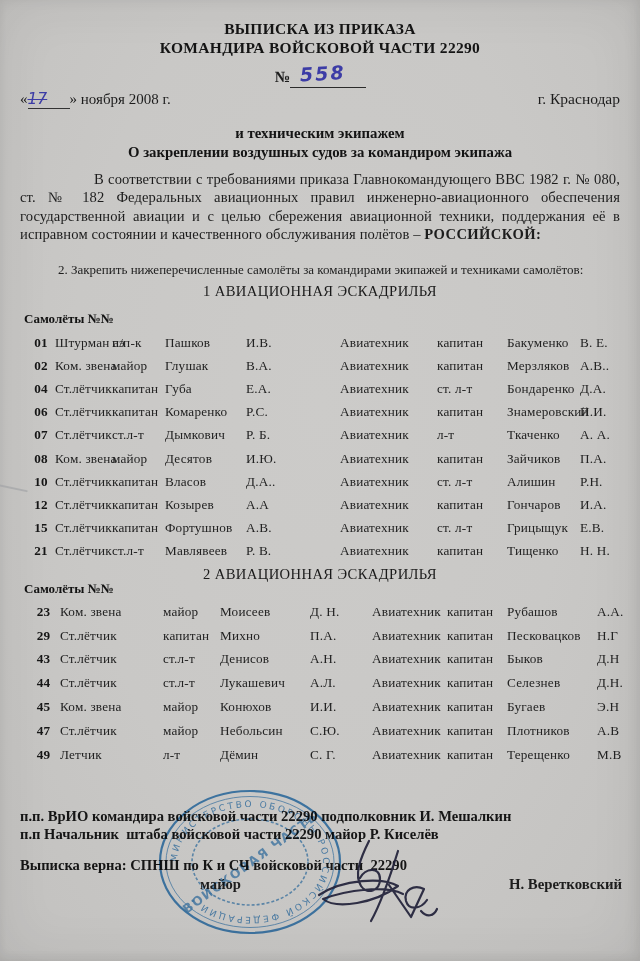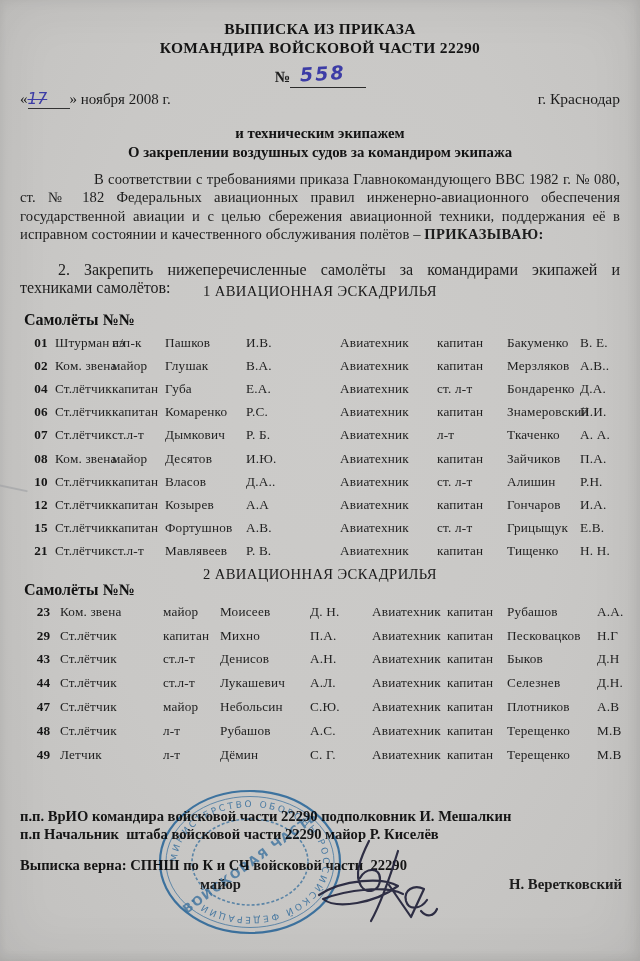--- a/index.html
+++ b/index.html
@@ -48,27 +48,27 @@
     top:170px;left:20px;width:600px;
     font-size:14.6px;line-height:18.3px;
     text-align:justify;
     text-indent:74px;
     letter-spacing:.1px;
     margin:0;
   }
   .bodytext b{letter-spacing:.4px;}
   .item2{
     top:261px;left:20px;width:600px;
-    font-size:16px;line-height:18.3px;
+    font-size:13px;line-height:18.3px;
     text-align:justify;text-indent:38px;margin:0;
   }
   .sq-heading{font-size:14.6px;letter-spacing:.4px;color:#1a1a1a;}
   .sq1-heading{top:283px;text-align:center;}
   .sq2-heading{top:566px;}
-  .subheading{left:24px;font-weight:bold;font-size:16px;color:#121212;}
+  .subheading{left:24px;font-weight:bold;font-size:13px;color:#121212;}
   .sub1{top:311px;}
   .sub2{top:581px;}
   table.roster{
     position:absolute;left:22px;border-collapse:collapse;table-layout:fixed;
     font-size:13.2px;color:#222;
   }
   #table1{top:331px;width:600px;}
   #table2{top:600px;width:608px;}
   table.roster td{
     white-space:nowrap;overflow:visible;
@@ -109,21 +109,21 @@
   <div class="abs date-line">
     <span>«</span><span class="hand hand-date">17</span><span>» ноября 2008 г.</span>
   </div>
   <div class="abs city">г. Краснодар</div>
 
   <div class="abs ctr subject">
     <div>и техническим экипажем</div>
     <div>О закреплении воздушных судов за командиром экипажа</div>
   </div>
 
-  <p class="abs bodytext"><span>В соответствии с требованиями приказа Главнокомандующего ВВС 1982 г. № 080, ст. № 182 Федеральных авиационных правил инженерно-авиационного обеспечения государственной авиации и с целью сбережения авиационной техники, поддержания её в исправном состоянии и качественного обслуживания полётов – </span><b>ПРИКАЗЫВАЮ:</b></p>
+  <p class="abs bodytext"><span>В соответствии с требованиями приказа Главнокомандующего ВВС 1982 г. № 080, ст. № 182 Федеральных авиационных правил инженерно-авиационного обеспечения государственной авиации и с целью сбережения авиационной техники, поддержания её в исправном состоянии и качественного обслуживания полётов – </span><b>РОССИЙСКОЙ:</b></p>
 
   <p class="abs item2">2. Закрепить нижеперечисленные самолёты за командирами экипажей и техниками самолётов:</p>
 
   <div class="abs ctr sq-heading sq1-heading">1 АВИАЦИОННАЯ ЭСКАДРИЛЬЯ</div>
   <div class="abs subheading sub1">Самолёты №№</div>
   <table class="roster" id="table1">
     <colgroup>
       <col style="width:33px">
         <col style="width:57px">
         <col style="width:53px">
@@ -301,40 +301,40 @@
           <td>Ст.лётчик</td>
           <td>ст.л-т</td>
           <td>Лукашевич</td>
           <td>А.Л.</td>
           <td>Авиатехник</td>
           <td>капитан</td>
           <td>Селезнев</td>
           <td>Д.Н.</td>
         </tr>
         <tr>
+          <td class="num">45</td>
+          <td>Ком. звена</td>
+          <td>майор</td>
+          <td>Конюхов</td>
+          <td>И.И.</td>
+          <td>Авиатехник</td>
+          <td>капитан</td>
+          <td>Бугаев</td>
+          <td>Э.Н</td>
+        </tr>
+        <tr>
           <td class="num">47</td>
           <td>Ст.лётчик</td>
           <td>майор</td>
           <td>Небольсин</td>
           <td>С.Ю.</td>
           <td>Авиатехник</td>
           <td>капитан</td>
           <td>Плотников</td>
           <td>А.В</td>
-        </tr>
-        <tr>
-          <td class="num">48</td>
-          <td>Ст.лётчик</td>
-          <td>л-т</td>
-          <td>Рубашов</td>
-          <td>А.С.</td>
-          <td>Авиатехник</td>
-          <td>капитан</td>
-          <td>Терещенко</td>
-          <td>М.В</td>
         </tr>
         <tr>
           <td class="num">49</td>
           <td>Летчик</td>
           <td>л-т</td>
           <td>Дёмин</td>
           <td>С. Г.</td>
           <td>Авиатехник</td>
           <td>капитан</td>
           <td>Терещенко</td>

